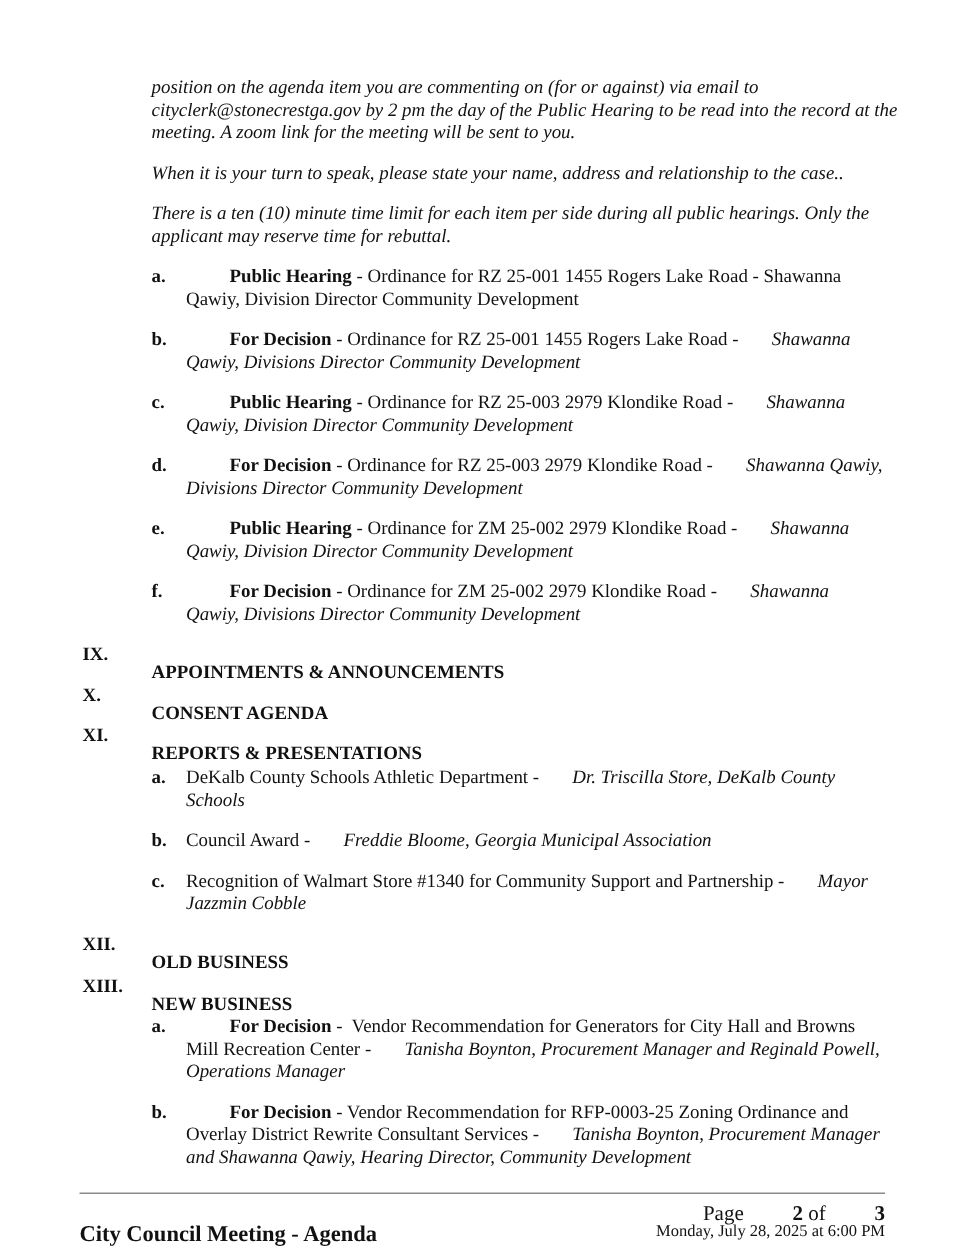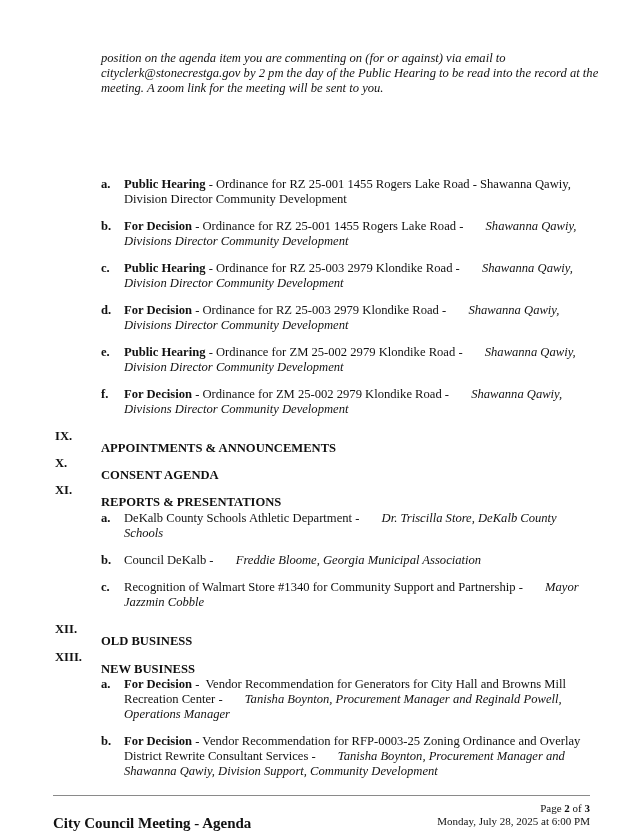--- a/index.html
+++ b/index.html
@@ -8,36 +8,38 @@
     font-family: "Liberation Serif", serif; color: #111111; font-size: 12.6px;
   }
   .page { position: absolute; left: 0; top: 0; width: 640px; height: 833px; }
   .intro { position: absolute; left: 101px; width: 500px; font-style: italic; line-height: 15px; }
   .p1 { top: 51px; }
   .p2 { top: 108px; }
   .p3 { top: 135px; }
   .item { position: absolute; left: 101px; width: 490px; line-height: 15px; }
   .item .ltr { position: absolute; left: 0; top: 0; font-weight: bold; }
   .item .body { margin-left: 23px; display: block; }
-  .b { font-weight: bold; }
+  .b { font-weight: bold; margin-left: 29px; }
   .i { font-style: italic; margin-left: 19px; }
   .sec { position: absolute; left: 55px; font-weight: bold; line-height: 15px; }
   .sec .num { position: absolute; left: 0; top: 0; }
   .sec .title { position: absolute; left: 46px; top: 0; white-space: nowrap; margin-top: 12px; }
   .footer-rule { position: absolute; left: 53px; top: 795px; width: 537px; height: 0; border-top: 1.5px solid #8a8a8a; }
   .footer-left { position: absolute; left: 53px; top: 815px; font-weight: bold; font-size: 15px; }
-  .footer-page { position: absolute; right: 50px; top: 802px; font-size: 11px; text-align: right; }
+  .footer-page { position: absolute; right: 50px; top: 802px; font-size: 14px; text-align: right; }
   .footer-date { position: absolute; right: 50px; top: 815px; font-size: 11px; text-align: left; }
 </style>
 </head>
 <body>
 
 <div class="page">
 
   <div class="intro p1">position on the agenda item you are commenting on (for or against) via email to cityclerk@stonecrestga.gov by 2 pm the day of the Public Hearing to be read into the record at the meeting. A zoom link for the meeting will be sent to you.</div>
+  <div class="intro p2" style="top:108px">When it is your turn to speak, please state your name, address and relationship to the case..</div>
+  <div class="intro p3" style="top:135px">There is a ten (10) minute time limit for each item per side during all public hearings. Only the applicant may reserve time for rebuttal.</div>
 
   <div class="item" style="top:177px">
     <span class="ltr">a.</span>
     <span class="body"><span class="b">Public Hearing</span><span> - Ordinance for RZ 25-001 1455 Rogers Lake Road - </span><span>Shawanna Qawiy, Division Director Community Development</span></span>
   </div>
   <div class="item" style="top:219px">
     <span class="ltr">b.</span>
     <span class="body"><span class="b">For Decision</span><span> - Ordinance for RZ 25-001 1455 Rogers Lake Road - </span><span class="i">Shawanna Qawiy, Divisions Director Community Development</span></span>
   </div>
   <div class="item" style="top:261px">
@@ -69,21 +71,21 @@
     <span class="num">XI.</span>
     <span class="title">REPORTS &amp; PRESENTATIONS</span>
   </div>
 
   <div class="item" style="top:511px">
     <span class="ltr">a.</span>
     <span class="body"><span>DeKalb County Schools Athletic Department - </span><span class="i">Dr. Triscilla Store, DeKalb County Schools</span></span>
   </div>
   <div class="item" style="top:553px">
     <span class="ltr">b.</span>
-    <span class="body"><span>Council DeKalb - </span><span class="i">Freddie Bloome, Georgia Municipal Association</span></span>
+    <span class="body"><span>Council Award - </span><span class="i">Freddie Bloome, Georgia Municipal Association</span></span>
   </div>
   <div class="item" style="top:580px">
     <span class="ltr">c.</span>
     <span class="body"><span>Recognition of Walmart Store #1340 for Community Support and Partnership - </span><span class="i">Mayor Jazzmin Cobble</span></span>
   </div>
 
   <div class="sec" style="top:622px">
     <span class="num">XII.</span>
     <span class="title">OLD BUSINESS</span>
   </div>
@@ -91,20 +93,20 @@
     <span class="num">XIII.</span>
     <span class="title">NEW BUSINESS</span>
   </div>
 
   <div class="item" style="top:677px">
     <span class="ltr">a.</span>
     <span class="body"><span class="b">For Decision</span><span style="white-space:pre-wrap"> -  Vendor Recommendation for Generators for City Hall and Browns Mill Recreation Center - </span><span class="i">Tanisha Boynton, Procurement Manager and Reginald Powell, Operations Manager</span></span>
   </div>
   <div class="item" style="top:734px">
     <span class="ltr">b.</span>
-    <span class="body"><span class="b">For Decision</span><span> - Vendor Recommendation for RFP-0003-25 Zoning Ordinance and Overlay District Rewrite Consultant Services - </span><span class="i">Tanisha Boynton, Procurement Manager and Shawanna Qawiy, Division Support, Community Development</span></span>
+    <span class="body"><span class="b">For Decision</span><span> - Vendor Recommendation for RFP-0003-25 Zoning Ordinance and Overlay District Rewrite Consultant Services - </span><span class="i">Tanisha Boynton, Procurement Manager and Shawanna Qawiy, Hearing Director, Community Development</span></span>
   </div>
 
   <div class="footer-rule"></div>
   <div class="footer-page"><span>Page </span><span class="b">2</span><span> of </span><span class="b">3</span></div>
   <div class="footer-left">City Council Meeting - Agenda</div>
   <div class="footer-date">Monday, July 28, 2025 at 6:00 PM</div>
 </div>
 
 </body></html>

